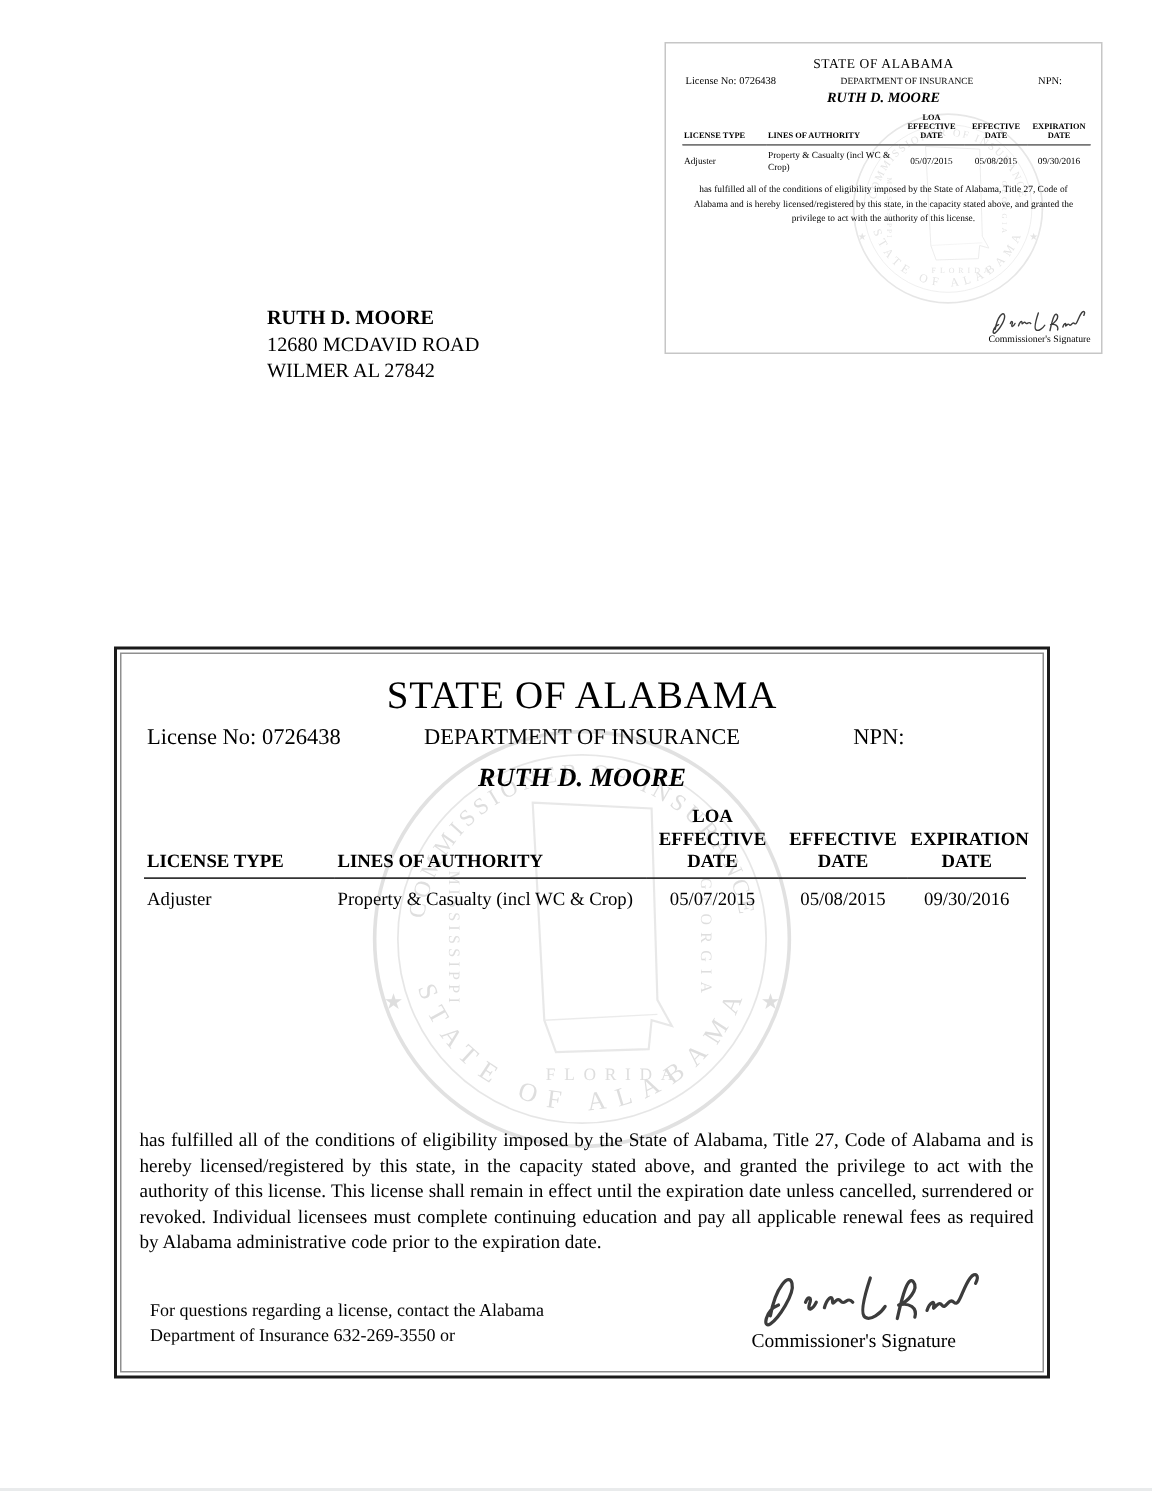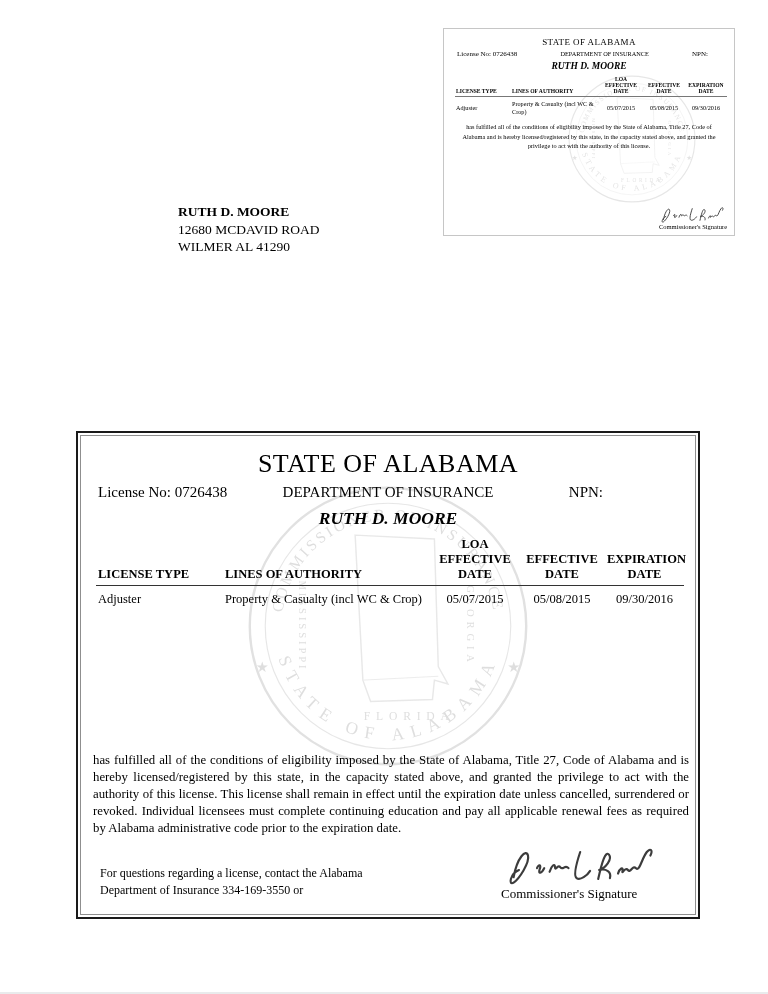--- a/index.html
+++ b/index.html
@@ -151,21 +151,21 @@
       <svg viewBox="0 0 180 54" width="70" height="21">
         <use href="#sigScribble"></use>
       </svg>
       <div class="sig-label">Commissioner's Signature</div>
     </div>
   </div>
 
   <div class="address">
     <div class="l1">RUTH D. MOORE</div>
     <div class="l2">12680 MCDAVID ROAD</div>
-    <div class="l3">WILMER AL 41290</div>
+    <div class="l3">WILMER AL 27842</div>
   </div>
 
   <div class="cert-outer">
     <div class="cert-inner">
       <svg class="cert-seal" viewBox="0 0 300 300">
         <use href="#sealGroup"></use>
       </svg>
       <div class="cert-content">
         <div class="cert-title">STATE OF ALABAMA</div>
         <div class="cert-info">
@@ -197,21 +197,21 @@
               <td class="al">Property &amp; Casualty (incl WC &amp; Crop)</td>
               <td>05/07/2015</td>
               <td>05/08/2015</td>
               <td>09/30/2016</td>
             </tr>
           </tbody>
         </table>
         <div class="cert-body">has fulfilled all of the conditions of eligibility imposed by the State of Alabama, Title 27, Code of Alabama and is hereby licensed/registered by this state, in the capacity stated above, and granted the privilege to act with the authority of this license. This license shall remain in effect until the expiration date unless cancelled, surrendered or revoked. Individual licensees must complete continuing education and pay all applicable renewal fees as required by Alabama administrative code prior to the expiration date.</div>
         <div class="cert-contact">
           <div>For questions regarding a license, contact the Alabama</div>
-          <div>Department of Insurance 334-169-3550 or</div>
+          <div>Department of Insurance 632-269-3550 or</div>
         </div>
         <div class="cert-sign">
           <svg viewBox="0 0 180 54" width="162" height="49">
             <use href="#sigScribble"></use>
           </svg>
           <div class="sig-label">Commissioner's Signature</div>
         </div>
       </div>
     </div>
   </div>

